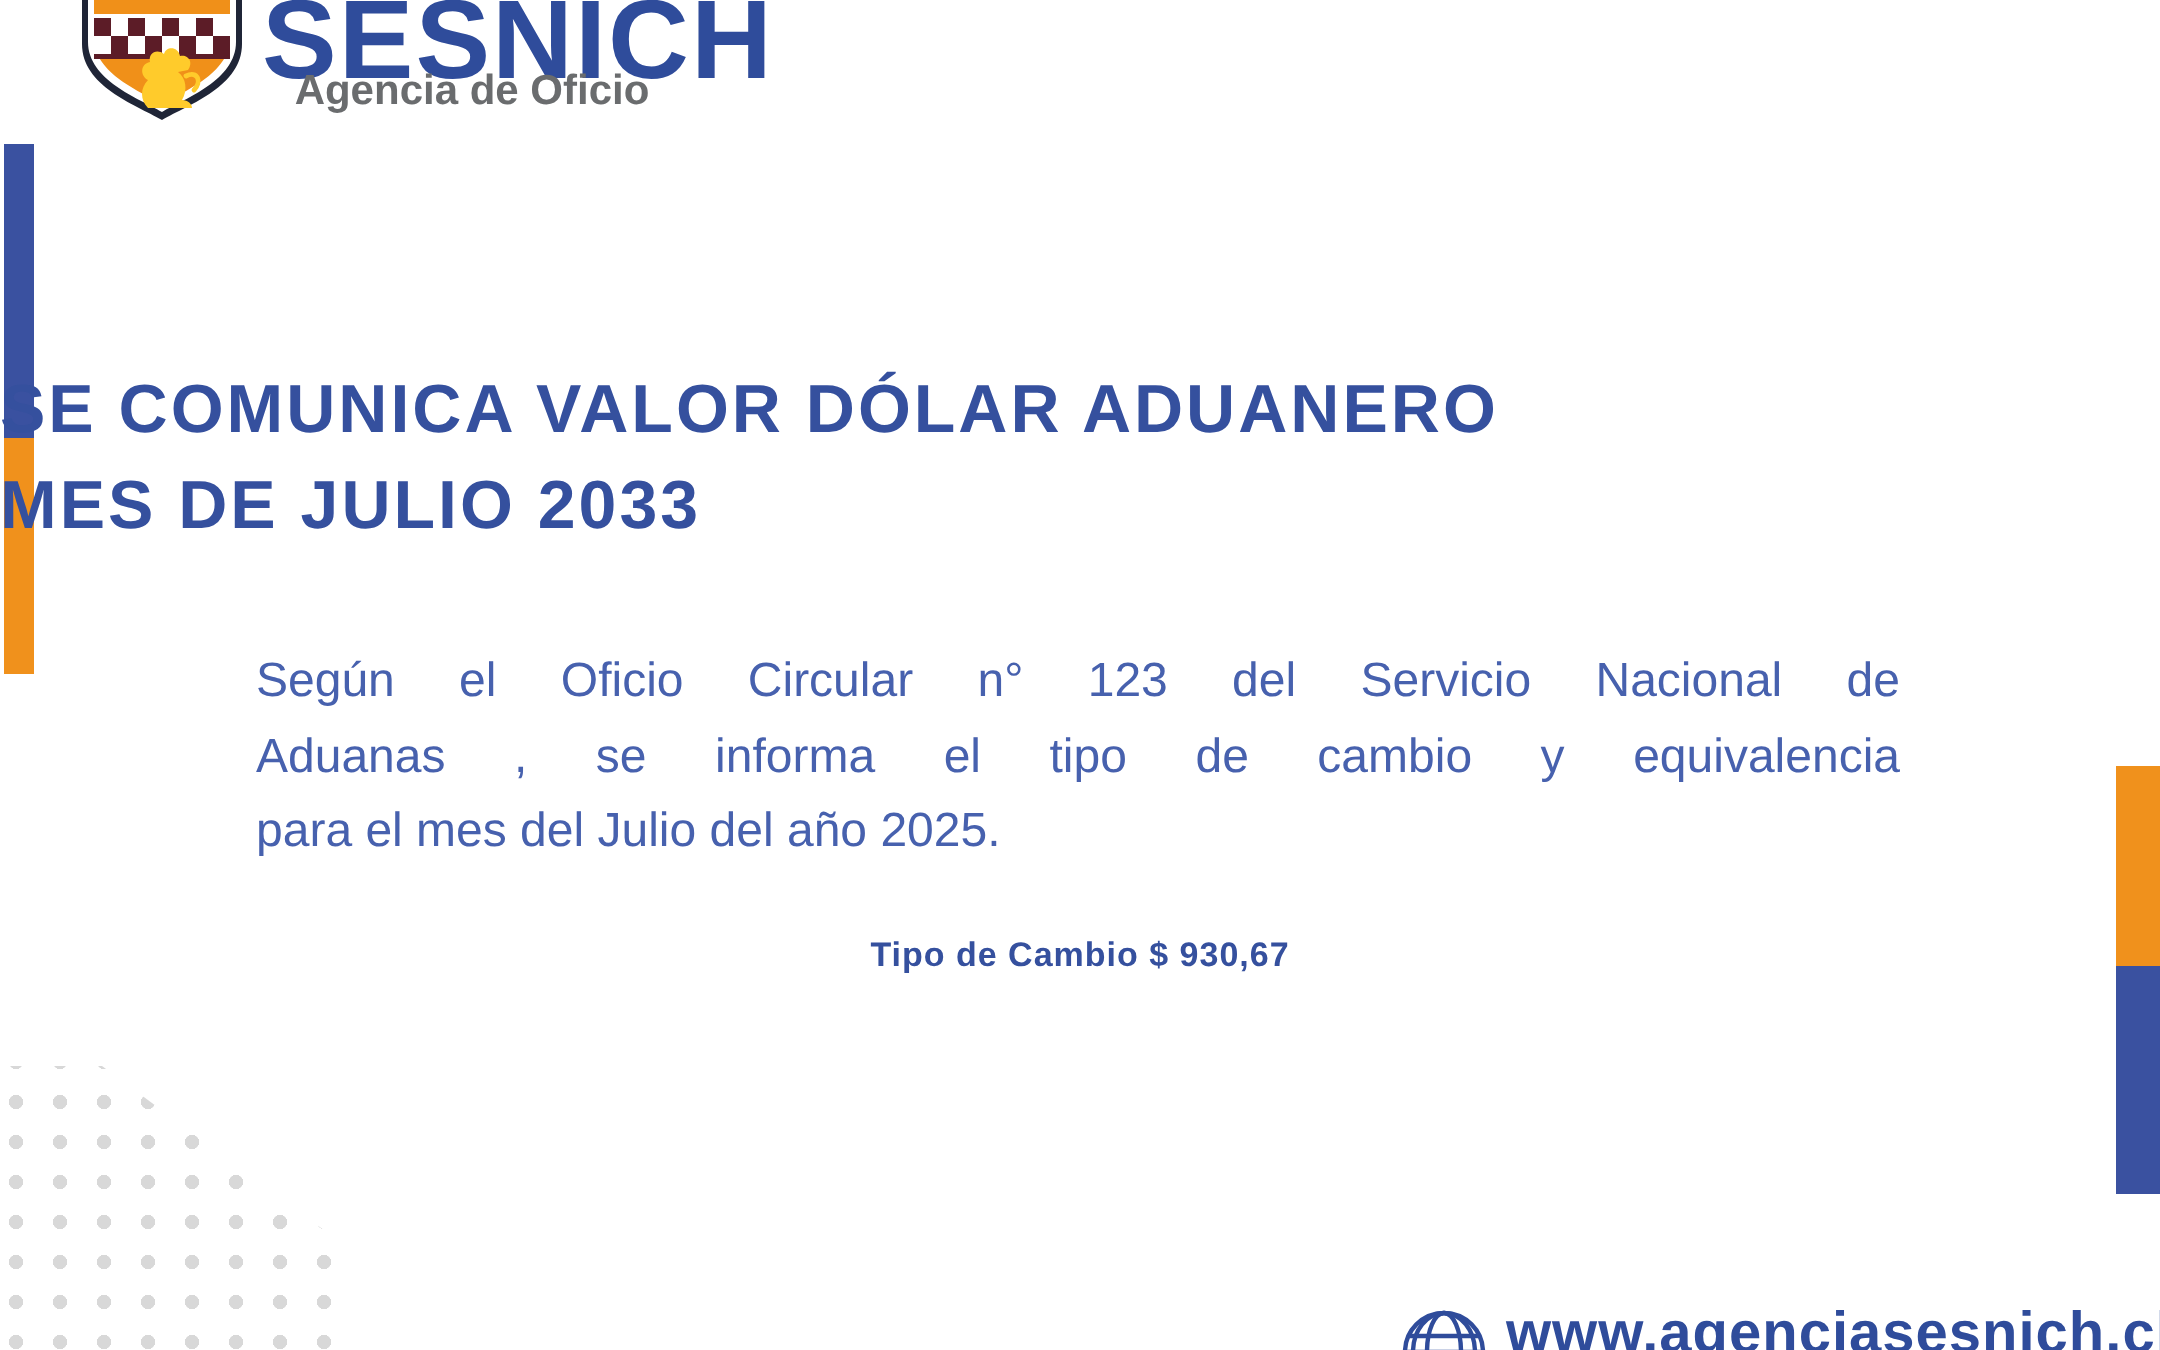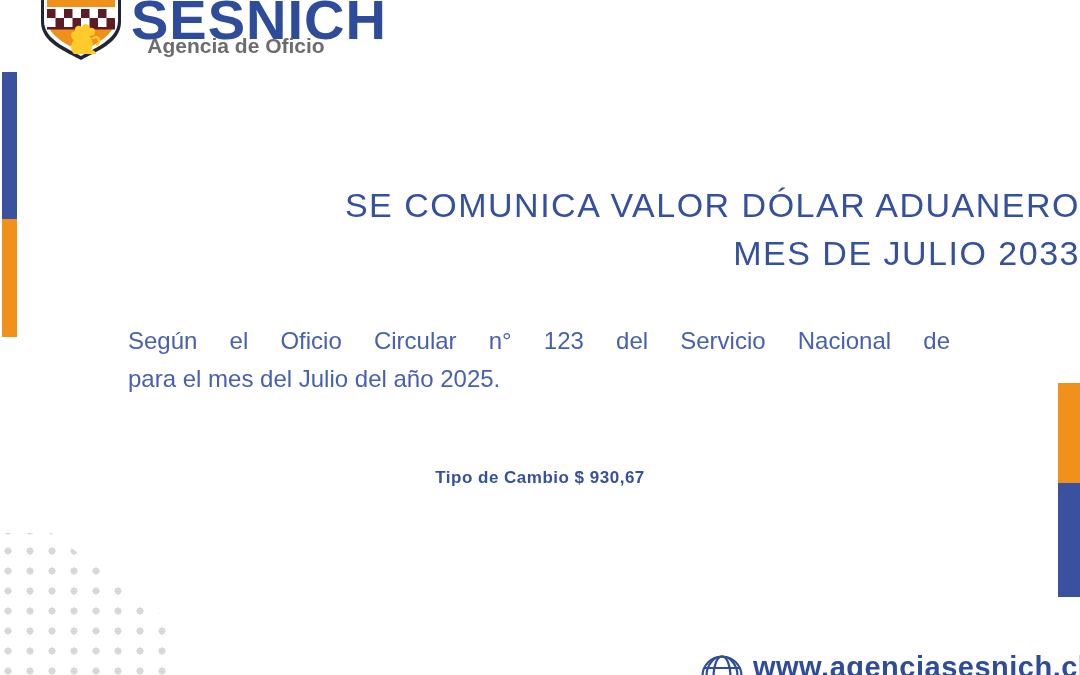--- a/index.html
+++ b/index.html
@@ -19,22 +19,22 @@
     font-size:21px;font-weight:bold;color:var(--tagline_gray);white-space:nowrap;
   }
   
   .bar{position:absolute;}
   .bar-left-blue  {left:2px;top:72px;width:15px;height:147px;background:var(--accent_blue);}
   .bar-left-orange{left:2px;top:219px;width:15px;height:118px;background:var(--accent_orange);}
   .bar-right-orange{left:1058px;top:383px;width:22px;height:100px;background:var(--accent_orange);}
   .bar-right-blue  {left:1058px;top:483px;width:22px;height:114px;background:var(--accent_blue);}
   
   .title{
-    position:absolute;left:0;right:0;top:181px;text-align:right;
-    color:var(--heading_blue);font-weight:normal;font-size:34px;
+    position:absolute;left:0;right:0;top:181px;text-align:left;
+    color:var(--heading_blue);font-weight:bold;font-size:34px;
     letter-spacing:1.5px;line-height:48px;
   }
   .body-text{
     position:absolute;left:128px;width:822px;top:322px;
     color:var(--body_blue);font-size:24px;line-height:37.5px;
   }
   .body-text .just{text-align:justify;text-align-last:justify;}
   .rate-line{
     position:absolute;left:0;right:0;top:468px;text-align:center;
     color:var(--heading_blue);font-weight:bold;font-size:17px;letter-spacing:.5px;
@@ -100,20 +100,21 @@
   <div class="bar bar-right-orange"></div>
   <div class="bar bar-right-blue"></div>
 
   <div class="title">
     <div>SE COMUNICA VALOR DÓLAR ADUANERO</div>
     <div>MES DE JULIO 2033</div>
   </div>
 
   <div class="body-text">
     <div class="just">Según el Oficio Circular n° 123 del Servicio Nacional de</div>
+    <div class="just">Aduanas , se informa el tipo de cambio y equivalencia</div>
     <div>para el mes del Julio del año 2025.</div>
   </div>
 
   <div class="rate-line">Tipo de Cambio $ 930,67</div>
 
   <div class="dots-pattern"></div>
 
   <svg class="globe" viewBox="0 0 46 46" xmlns="http://www.w3.org/2000/svg" fill="none" stroke="#2F4C9B" stroke-width="2.2">
     <circle cx="23" cy="23" r="19.5"></circle>
     <ellipse cx="23" cy="23" rx="8.5" ry="19.5"></ellipse>

